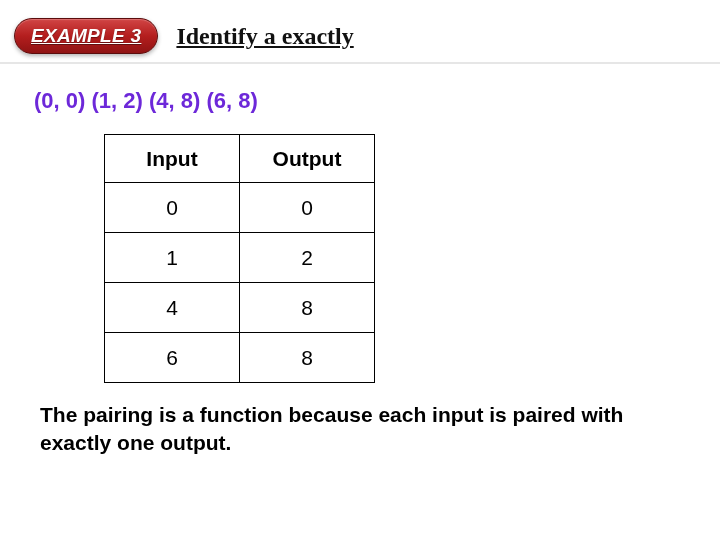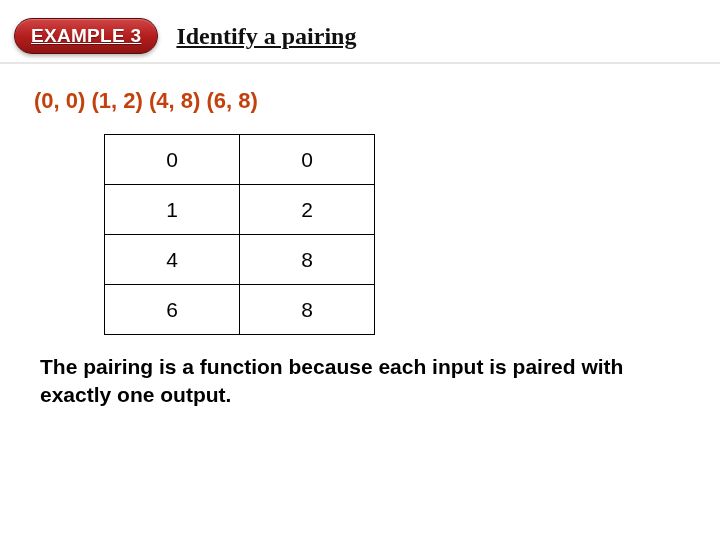--- a/index.html
+++ b/index.html
@@ -26,39 +26,40 @@
     padding: 6px 16px 6px 16px;
     border-radius: 20px;
     background: linear-gradient(to bottom, #d14545 0%, #b41e1e 50%, #8f1313 100%);
     border: 1px solid #5a0c0c;
     box-shadow: 0 2px 4px rgba(0,0,0,0.3), inset 0 1px 1px rgba(255,255,255,0.25);
   }
   .badge-text {
     color: #ffffff;
     font-weight: bold;
     font-size: 19px;
+    font-style: italic;
     text-decoration: underline;
     text-shadow: 0 1px 1px rgba(0,0,0,0.4);
     letter-spacing: 0.3px;
   }
   .title {
     font-family: Georgia, 'Times New Roman', serif;
     font-size: 24px;
     font-weight: bold;
     color: #111;
     text-decoration: underline;
   }
   .content {
     padding: 24px 34px 10px 34px;
   }
   .pairs {
     font-family: Arial, Helvetica, sans-serif;
     font-weight: bold;
     font-size: 22px;
-    color: #c2410c;
+    color: #6d28d9;
     margin-bottom: 20px;
   }
   .table-wrap {
     margin-left: 70px;
     margin-top: 6px;
   }
   table {
     border-collapse: collapse;
   }
   th, td {
@@ -86,29 +87,33 @@
     font-family: Arial, Helvetica, sans-serif;
   }
 </style>
 </head>
 <body>
 
 <div class="header">
   <div class="badge">
     <span class="badge-text">EXAMPLE 3</span>
   </div>
-  <span class="title">Identify a pairing</span>
+  <span class="title">Identify a exactly</span>
 </div>
 
 <div class="content">
   <div class="pairs">(0, 0) (1, 2) (4, 8) (6, 8)</div>
 
   <div class="table-wrap">
     <table>
       <tbody>
+          <tr>
+        <th>Input</th>
+        <th>Output</th>
+      </tr>
       <tr>
         <td>0</td>
         <td>0</td>
       </tr>
       <tr>
         <td>1</td>
         <td>2</td>
       </tr>
       <tr>
         <td>4</td>

